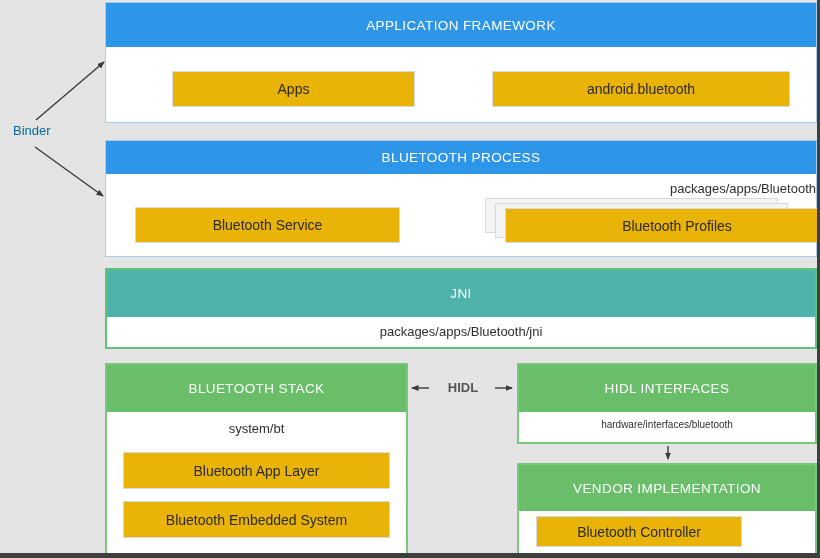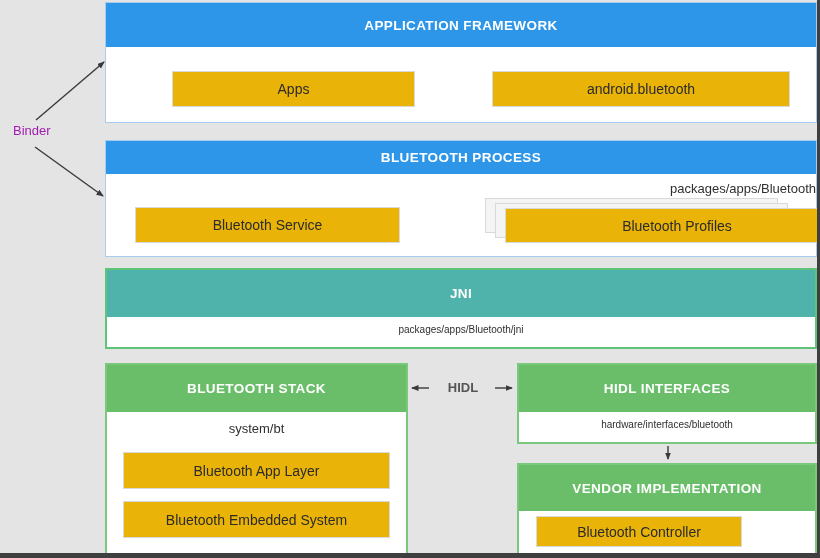--- a/index.html
+++ b/index.html
@@ -9,39 +9,39 @@
     background:#e4e4e4;
     font-family:"Liberation Sans", sans-serif;
     color:#2b2b2b;
   }
   .sec{position:absolute;background:#fff;}
   .sec.blue{border:1px solid #a6cdf0;}
   .sec.jni{border:2px solid #5ec47a;}
   .sec.green{border:2px solid #79c87b;}
   .hdr{
     width:100%;display:flex;align-items:center;justify-content:center;
-    color:#fff;font-weight:bold;font-size:13.5px;letter-spacing:.4px;
+    color:#fff;font-weight:normal;font-size:13.5px;letter-spacing:.4px;
   }
   .hdr.blue{background:#2e96e8;}
   .hdr.teal{background:#4fb3ab;}
   .hdr.green{background:#6abe6a;}
   .pathtext{
     position:absolute;left:0;right:0;text-align:center;
     font-size:13px;color:#2f2f2f;
   }
   .box{
     position:absolute;background:#eab308;border:1px solid #d9d9d9;
     display:flex;align-items:center;justify-content:center;
     font-size:14px;color:#2b2b2b;
   }
   .stackcard{
     position:absolute;background:#f4f4f4;border:1px solid #d9d9d9;
   }
   .floatlabel{
-    position:absolute;font-size:13px;color:#a21caf;
+    position:absolute;font-size:13px;color:#0369a1;
   }
   .hidl-label{font-weight:bold;color:#555;}
   .arrows{position:absolute;left:0;top:0;pointer-events:none;}
   .edge-right{position:absolute;top:0;right:0;width:3px;height:558px;background:#3f3f3f;z-index:20;}
   .edge-bottom{position:absolute;left:0;bottom:0;width:820px;height:5px;background:#3f3f3f;z-index:20;}
 </style>
 </head>
 <body>
 
 <div class="canvas">
@@ -56,21 +56,21 @@
     <div class="hdr blue" style="height:33px;">BLUETOOTH PROCESS</div>
     <div class="pathtext" style="top:40px;text-align:right;">packages/apps/Bluetooth</div>
     <div class="box" style="left:29px;top:66px;width:265px;height:36px;">Bluetooth Service</div>
     <div class="stackcard" style="left:379px;top:57px;width:293px;height:35px;"></div>
     <div class="stackcard" style="left:389px;top:62px;width:293px;height:35px;"></div>
     <div class="box" style="left:399px;top:67px;width:344px;height:35px;">Bluetooth Profiles</div>
   </section>
 
   <section class="sec jni" style="left:105px;top:268px;width:712px;height:81px;">
     <div class="hdr teal" style="height:47px;">JNI</div>
-    <div class="pathtext" style="top:54px;font-size:10px;">packages/apps/Bluetooth/jni</div>
+    <div class="pathtext" style="top:54px;font-size:13px;">packages/apps/Bluetooth/jni</div>
   </section>
 
   <section class="sec green" style="left:105px;top:363px;width:303px;height:195px;">
     <div class="hdr green" style="height:47px;">BLUETOOTH STACK</div>
     <div class="pathtext" style="top:56px;">system/bt</div>
     <div class="box" style="left:16px;top:87px;width:267px;height:37px;">Bluetooth App Layer</div>
     <div class="box" style="left:16px;top:136px;width:267px;height:37px;">Bluetooth Embedded System</div>
   </section>
 
   <section class="sec green" style="left:517px;top:363px;width:300px;height:81px;">

